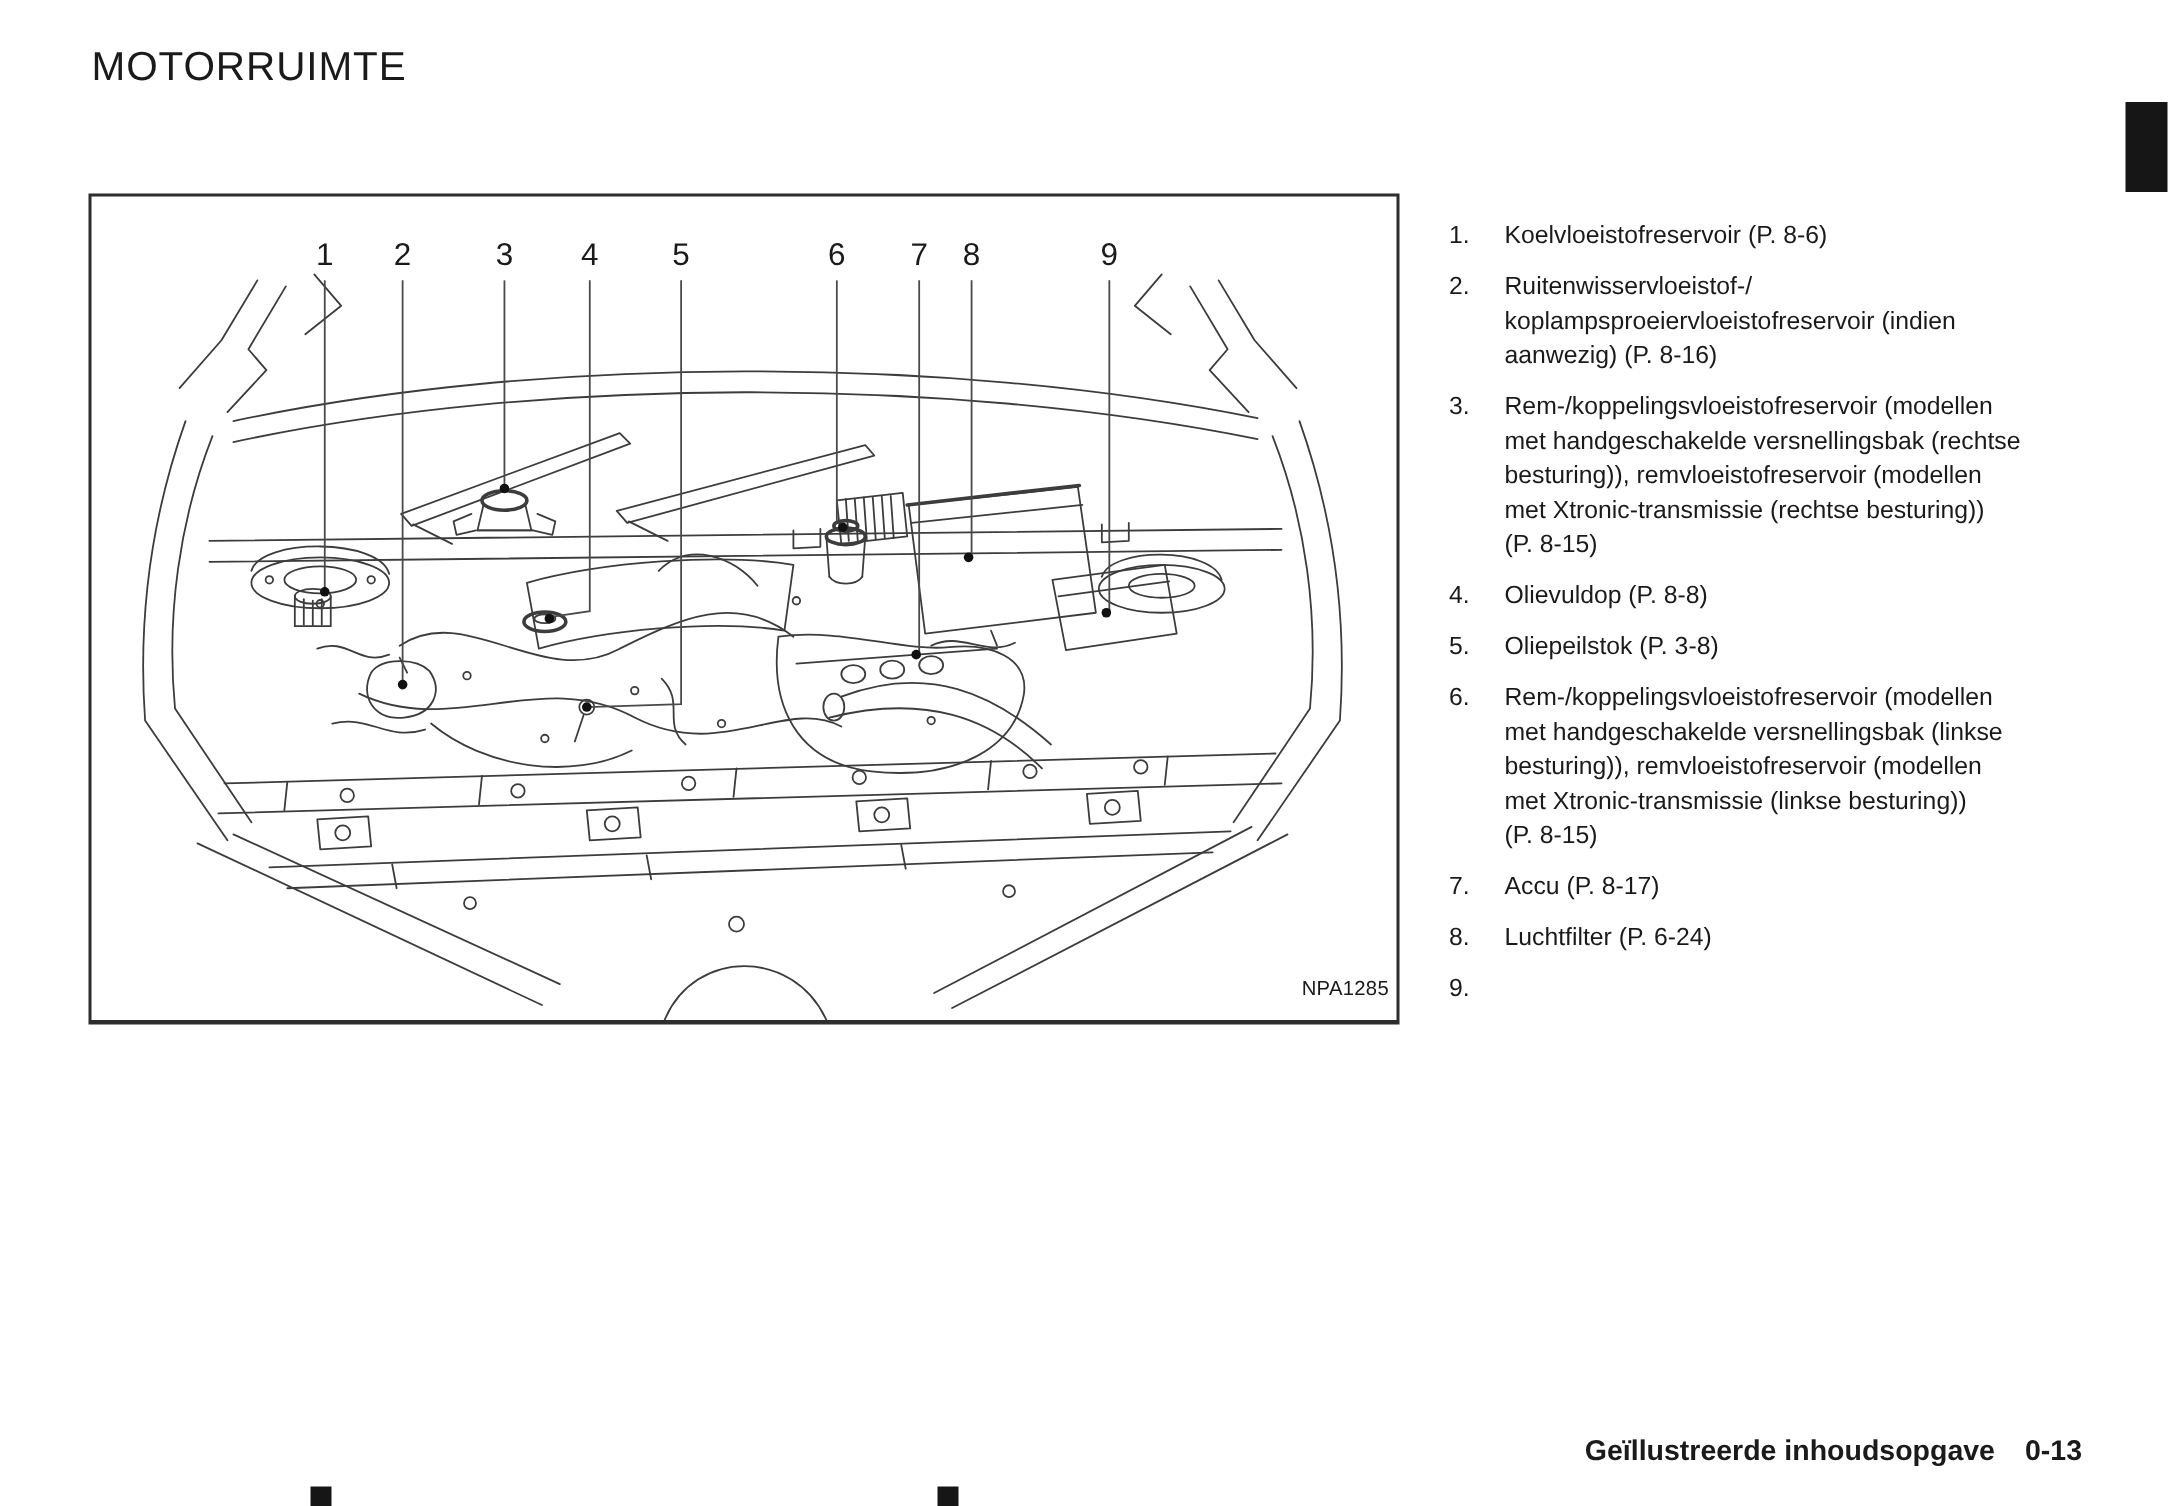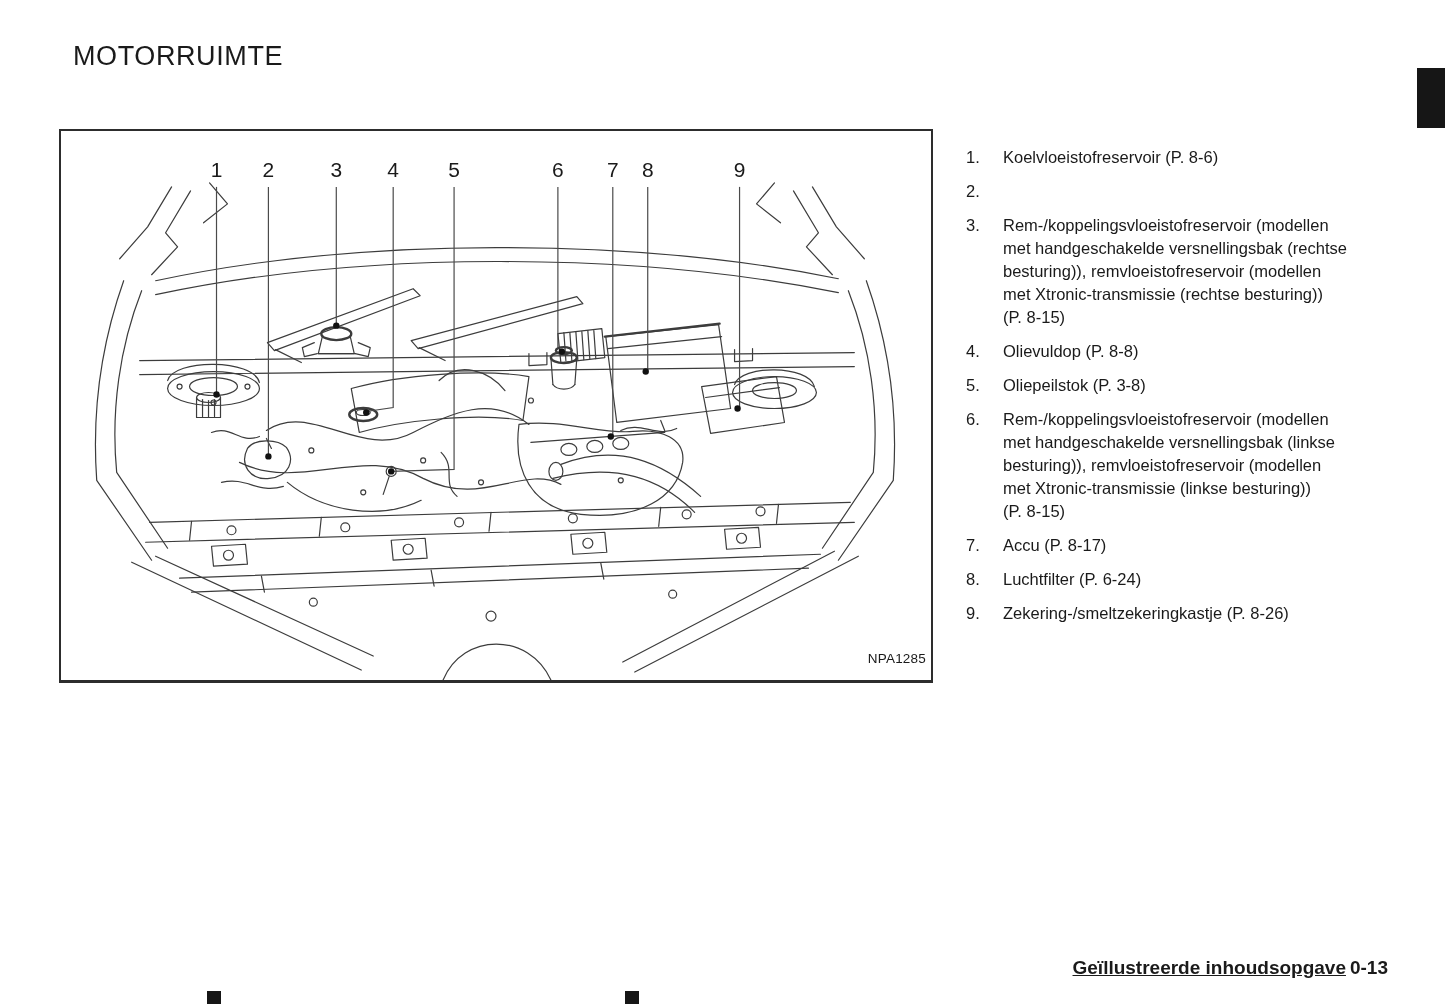--- a/index.html
+++ b/index.html
@@ -2,21 +2,21 @@
 <html><head>
 <meta charset="utf-8">
 <style>
   html,body { margin:0; padding:0; }
   body {
     width:1445px; height:1004px; position:relative; overflow:hidden;
     background:#ffffff; color:#1a1a1a;
     font-family:"Liberation Sans","DejaVu Sans",sans-serif;
   }
   .page-title {
-    position:absolute; left:57px; top:26px; margin:16px;
+    position:absolute; left:57px; top:26px; margin:4px;
     font-size:27px; font-weight:400; letter-spacing:0.6px; line-height:28px;
   }
   .figure-box {
     position:absolute; left:59px; top:129px; width:874px; height:554px;
     border:2px solid #2d2d2d; border-bottom-width:3px; border-right-width:2px;
     box-sizing:border-box; background:#fff;
   }
   .figure-box svg { width:100%; height:100%; display:block; }
   .ref-code {
     position:absolute; right:5px; bottom:14px; font-size:13.5px; letter-spacing:0.2px;
@@ -26,21 +26,21 @@
     margin:0; font-size:22.5px; font-weight:400; line-height:22px; letter-spacing:0.2px;
   }
   .parts ol { list-style:none; margin:17px 0 0 0; padding:0; }
   .parts li { display:flex; margin:0 0 11px 0; font-size:16.5px; line-height:23px; }
   .parts .num { flex:none; width:37px; }
   .parts .txt { white-space:pre-line; }
   .page-footer {
     position:absolute; top:957px; right:57px; font-size:19px; font-weight:bold;
     white-space:nowrap;
   }
-  .page-footer .f-label { margin-right:4px;text-decoration:underline; }
+  .page-footer .f-label { margin-right:20px; }
   .tab-marker { position:absolute; left:1417px; top:68px; width:28px; height:60px; background:#161616; }
   .print-mark { position:absolute; top:991px; width:14px; height:13px; background:#161616; }
   .print-mark.m1 { left:207px; }
   .print-mark.m2 { left:625px; }
   
   .art { stroke:#3c3c3c; fill:none; stroke-width:1.2; stroke-linecap:round; stroke-linejoin:round; }
   .art .bold { stroke-width:2.4; }
   .co-num { font-size:21px; fill:#1a1a1a; font-family:"Liberation Sans","DejaVu Sans",sans-serif; }
   .co-line { stroke:#4a4a4a; stroke-width:1.2; fill:none; }
   .co-dot { fill:#111; stroke:none; }
@@ -230,20 +230,23 @@
 </div>
 
 <aside class="parts">
   <ol id="parts-list">
       <li>
         <span class="num">1.</span>
         <span class="txt">Koelvloeistofreservoir (P. 8-6)</span>
       </li>
       <li>
         <span class="num">2.</span>
+        <span class="txt">Ruitenwisservloeistof-/
+koplampsproeiervloeistofreservoir (indien
+aanwezig) (P. 8-16)</span>
       </li>
       <li>
         <span class="num">3.</span>
         <span class="txt">Rem-/koppelingsvloeistofreservoir (modellen
 met handgeschakelde versnellingsbak (rechtse
 besturing)), remvloeistofreservoir (modellen
 met Xtronic-transmissie (rechtse besturing))
 (P. 8-15)</span>
       </li>
       <li>
@@ -265,21 +268,20 @@
       <li>
         <span class="num">7.</span>
         <span class="txt">Accu (P. 8-17)</span>
       </li>
       <li>
         <span class="num">8.</span>
         <span class="txt">Luchtfilter (P. 6-24)</span>
       </li>
       <li>
         <span class="num">9.</span>
-        <span class="txt">Zekering-/smeltzekeringkastje (P. 8-26)</span>
       </li>
     </ol>
 </aside>
 
 <footer class="page-footer">
   <span class="f-label">Geïllustreerde inhoudsopgave</span><span class="f-page">0-13</span>
 </footer>
 
 <div class="tab-marker"></div>
 <div class="print-mark m1"></div>

